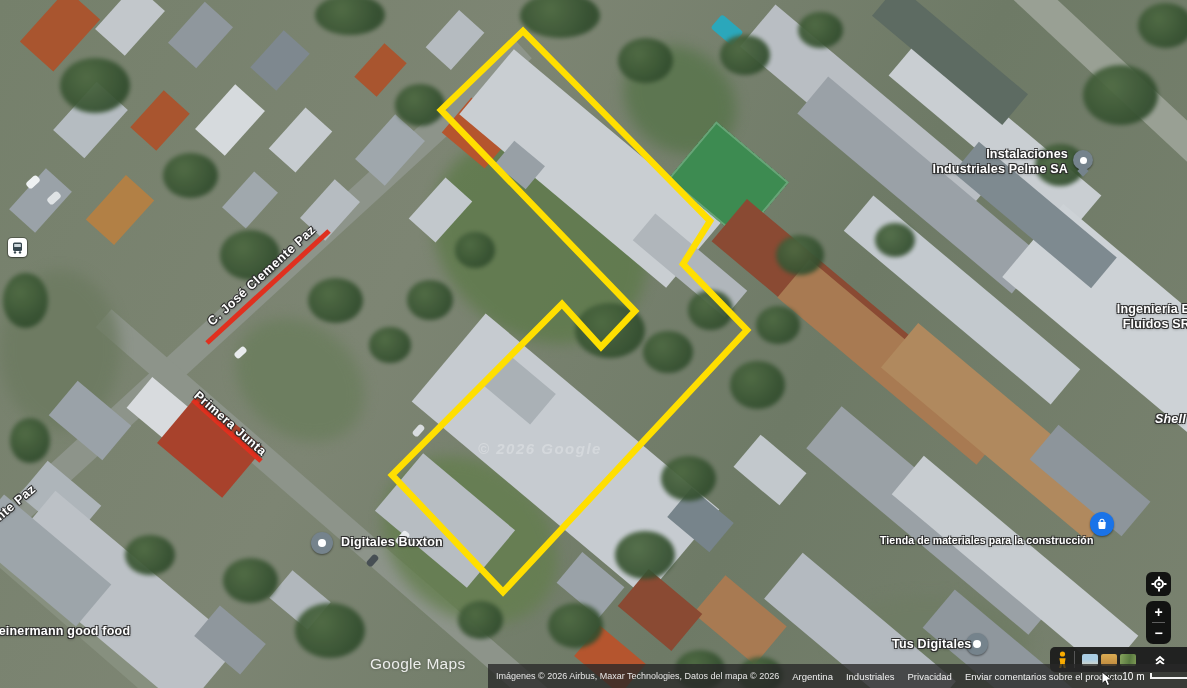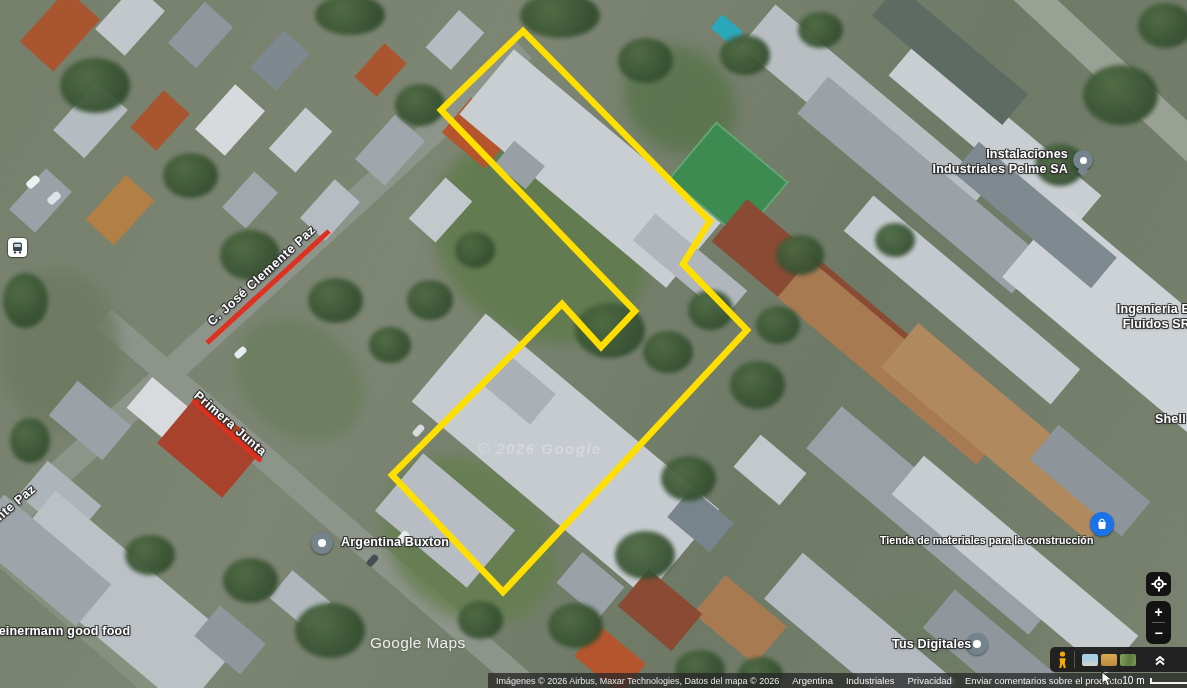--- a/index.html
+++ b/index.html
@@ -23,21 +23,21 @@
   .bagpin{position:absolute;z-index:29;border-radius:50%;display:flex;align-items:center;justify-content:center;box-shadow:0 1px 2px rgba(0,0,0,.45);}
   .wm-center{position:absolute;z-index:22;color:rgba(255,255,255,.26);font-size:15px;letter-spacing:1.5px;font-weight:bold;}
   .wm-gm{position:absolute;z-index:40;color:rgba(255,255,255,.88);font-size:15.5px;letter-spacing:.3px;text-shadow:0 0 3px rgba(0,0,0,.35);}
   .ctl-btn{position:absolute;z-index:50;background:rgba(10,10,10,.92);border-radius:6px;display:flex;align-items:center;justify-content:center;cursor:pointer;}
   .zoom-pill{position:absolute;z-index:50;background:rgba(10,10,10,.92);border-radius:7px;display:flex;flex-direction:column;align-items:center;justify-content:space-between;cursor:pointer;}
   .zbtn{color:#fff;font-size:14px;font-weight:bold;line-height:18px;width:100%;text-align:center;cursor:pointer;}
   .zdiv{width:13px;height:1px;background:#5e5e5e;}
   .dock{position:absolute;z-index:50;background:rgba(28,28,28,.95);border-radius:5px 0 0 5px;display:flex;align-items:center;padding:0 0 0 7px;}
   .dock .vdiv{width:1px;height:17px;background:#565656;margin:0 7px 0 6px;}
   .thumb{width:16px;height:12px;border-radius:2px;margin-right:3px;cursor:pointer;}
-  .footer{position:absolute;z-index:55;left:488px;right:0;bottom:0;height:15px;background:rgba(40,40,40,.78);
+  .footer{position:absolute;z-index:55;left:488px;right:0;bottom:0;height:24px;background:rgba(40,40,40,.78);
     display:flex;align-items:center;color:#ededed;font-size:9px;padding:0 8px 0 8px;box-sizing:border-box;}
   .footer .attr{white-space:nowrap;color:#e6e6e6;}
   .footer .flink{white-space:nowrap;margin-left:13px;color:#f0f0f0;cursor:pointer;font-size:9.5px;}
   .scalewrap{margin-left:auto;display:flex;align-items:center;}
   .scale-label{color:#fff;font-size:10px;margin-right:6px;white-space:nowrap;}
   .scalebar{width:84px;height:6px;border-left:2px solid #f2f2f2;border-right:2px solid #f2f2f2;border-bottom:2px solid #f2f2f2;box-sizing:border-box;}
   .busstop{position:absolute;z-index:28;width:19px;height:19px;background:#fff;border-radius:4px;box-shadow:0 0 0 1px rgba(0,0,0,.28),0 1px 2px rgba(0,0,0,.3);display:flex;align-items:center;justify-content:center;cursor:pointer;}
   .cursor{position:absolute;z-index:70;pointer-events:none;}
 </style>
 </head>
@@ -173,52 +173,52 @@
   </div>
   <div class="dotpin teardrop" style="left:1073px;top:150px;width:20px;height:20px;">
       <i style="width:7px;height:7px;"></i>
     </div>
 
   <div class="mlabel ralign" style="left:1098px;top:302px;width:92px;">
     <div>Ingeniería E</div>
     <div>Fluidos SR</div>
   </div>
 
-  <div class="mlabel" style="left:1155px;top:412px;">Shell</div>
+  <div class="mlabel" style="left:1155px;top:412px;font-style:italic;">Shell</div>
 
   <div class="mlabel sub ralign" style="left:880px;top:533px;width:205px;">Tienda de materiales para la construcción</div>
   <div class="bagpin" style="left:1090px;top:512px;width:24px;height:24px;background:#1a73e8;">
     <svg width="12" height="12" viewBox="0 0 12 12">
       <path d="M2.2 4h7.6l-.5 6.2a1 1 0 0 1-1 .8H3.7a1 1 0 0 1-1-.8L2.2 4z" fill="#fff"></path>
       <path d="M4 4.8V3.2a2 2 0 0 1 4 0v1.6" fill="none" stroke="#fff" stroke-width="1.1"></path>
     </svg>
   </div>
 
   <div class="dotpin" style="left:311px;top:532px;width:22px;height:22px;">
       <i style="width:8px;height:8px;"></i>
     </div>
-  <div class="mlabel" style="left:341px;top:535px;">Argentina Buxton</div>
+  <div class="mlabel" style="left:341px;top:535px;">Digitales Buxton</div>
 
   <div class="mlabel" style="left:-5px;top:624px;">leinermann good food</div>
 
   <div class="mlabel" style="left:892px;top:637px;">Tus Digitales</div>
   <div class="dotpin" style="left:966px;top:633px;width:22px;height:22px;">
       <i style="width:8px;height:8px;"></i>
     </div>
 
   <div class="busstop" style="left:8px;top:238px;">
     <svg width="11" height="12" viewBox="0 0 11 12">
       <rect x="1" y="0.5" width="9" height="8.5" rx="1.5" fill="#37474f"></rect>
       <rect x="2.2" y="2" width="6.6" height="3" fill="#cfd8dc"></rect>
       <circle cx="3" cy="10.4" r="1.2" fill="#37474f"></circle>
       <circle cx="8" cy="10.4" r="1.2" fill="#37474f"></circle>
     </svg>
   </div>
 
-  <div class="wm-gm" style="left:370px;top:634px;">Google Maps</div>
+  <div class="wm-gm" style="left:370px;top:655px;">Google Maps</div>
 
   <div class="ctl-btn" style="left:1146px;top:572px;width:25px;height:24px;">
     <svg width="16" height="16" viewBox="0 0 16 16">
       <line x1="8" y1="0.5" x2="8" y2="3" stroke="#fff" stroke-width="2"></line>
       <line x1="8" y1="13" x2="8" y2="15.5" stroke="#fff" stroke-width="2"></line>
       <line x1="0.5" y1="8" x2="3" y2="8" stroke="#fff" stroke-width="2"></line>
       <line x1="13" y1="8" x2="15.5" y2="8" stroke="#fff" stroke-width="2"></line>
       <circle cx="8" cy="8" r="4" fill="none" stroke="#fff" stroke-width="2"></circle>
       <circle cx="8" cy="8" r="1.6" fill="#fff"></circle>
     </svg>

